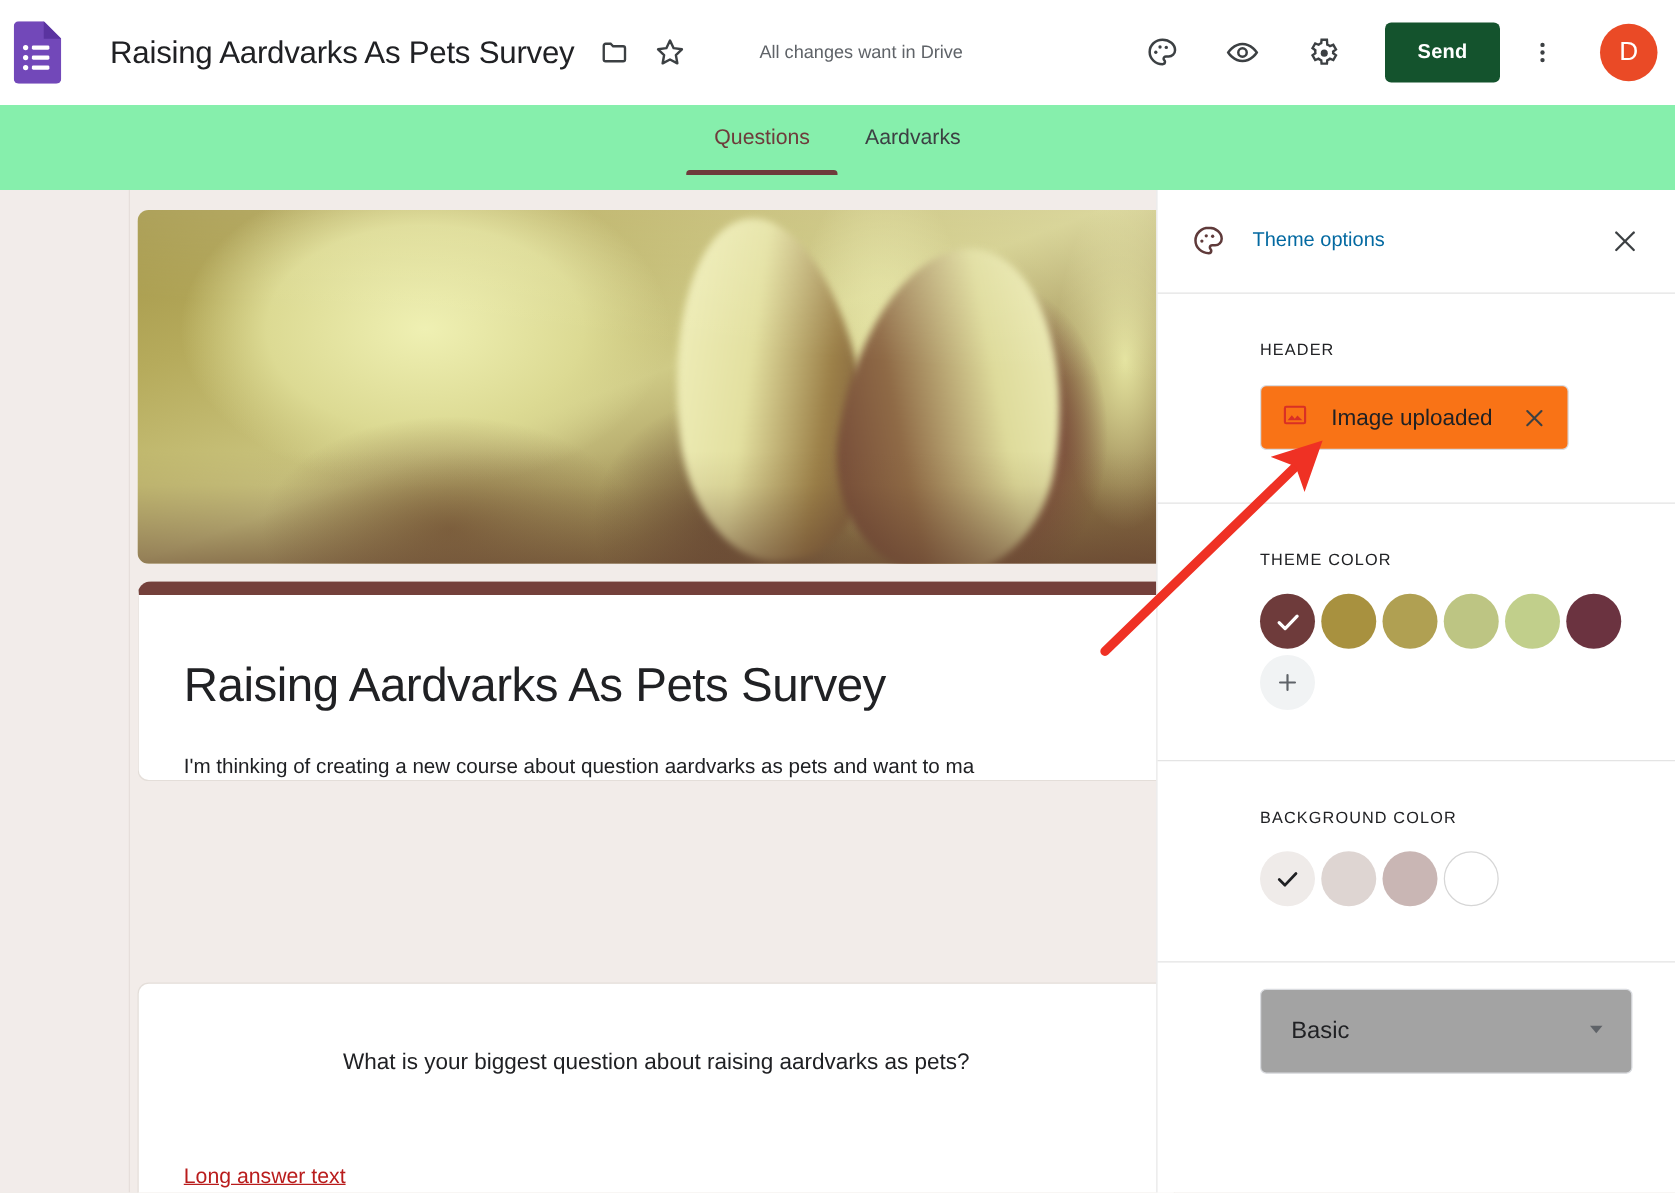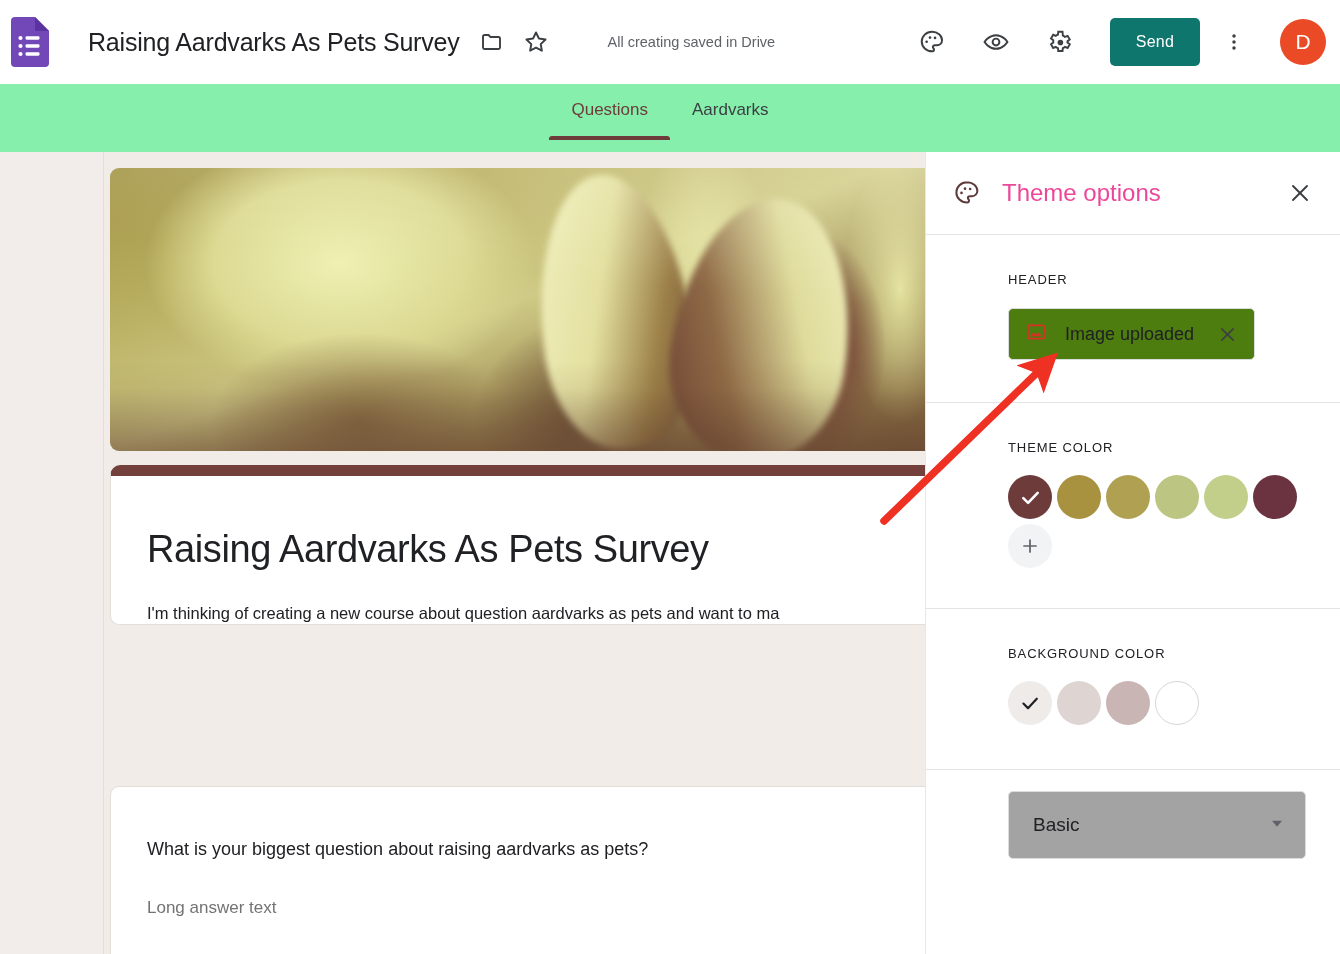--- a/index.html
+++ b/index.html
@@ -59,24 +59,24 @@
   .topbar-right {
     position: absolute;
     right: 14px; top: 0;
     height: 84px;
     display: flex; align-items: center;
   }
   .topbar-right .icon-btn { margin: 0 12px; }
 
   .send-btn {
     margin-left: 18px;
-    background: #0f766e;
+    background: #14532d;
     color: #fff;
     font-size: 16px;
-    font-weight: normal;
+    font-weight: bold;
     border: none;
     border-radius: 5px;
     padding: 0 26px;
     height: 48px;
     line-height: 48px;
     cursor: pointer;
     letter-spacing: 0.2px;
   }
   .more-btn { margin-left: 14px !important; }
 
@@ -208,47 +208,49 @@
   .card-q1 {
     left: 110px; top: 634px;
     width: 830px; height: 200px;
     padding: 52px 36px 0 36px;
     overflow: hidden;
   }
   .q-title {
     font-size: 18px;
     color: #202124;
     white-space: nowrap;
+    text-align: center;
   }
   .q-answer-hint {
-    margin-top: 38px;
+    margin-top: 71px;
     font-size: 17px;
-    color: #737373;
+    color: #b91c1c;
+    text-decoration: underline;
   }
 
   
   .panel {
     position: absolute;
     right: 0; top: 152px;
     width: 415px; height: 802px;
     background: #fff;
     border-left: 1px solid #e8e8e8;
     z-index: 5;
   }
   .panel-head {
     height: 83px;
     display: flex; align-items: center;
     padding: 0 22px 0 26px;
     border-bottom: 1px solid #e4e4e4;
   }
   .panel-head .palette { width: 30px; height: 30px; flex: 0 0 auto; }
   .panel-title {
     margin-left: 20px;
-    font-size: 24px;
-    color: #ec4899;
+    font-size: 16px;
+    color: #0369a1;
     flex: 1;
   }
   .panel-close {
     width: 36px; height: 36px;
     display: flex; align-items: center; justify-content: center;
     cursor: pointer; border-radius: 50%;
   }
 
   .section { padding: 0 34px; margin-left: 48px; }
   .section-divider { height: 1px; background: #e4e4e4; margin: 0; }
@@ -260,21 +262,21 @@
   }
 
   .image-chip {
     margin-top: 21px;
     display: inline-flex;
     align-items: center;
     height: 52px;
     border: 1px solid #dadce0;
     border-radius: 5px;
     padding: 0 14px 0 16px;
-    background: #4d7c0f;
+    background: #f97316;
     cursor: pointer;
   }
   .image-chip .chip-label {
     font-size: 18px;
     color: #202124;
     margin-left: 18px;
   }
   .image-chip .chip-x {
     margin-left: 20px;
     width: 26px; height: 26px;
@@ -348,21 +350,21 @@
       <path d="M3 6.5a1.5 1.5 0 0 1 1.5-1.5h4l2 2h8a1.5 1.5 0 0 1 1.5 1.5v9a1.5 1.5 0 0 1-1.5 1.5h-14A1.5 1.5 0 0 1 3 17.5z"></path>
     </svg>
   </div>
 
   <div class="icon-btn star-btn">
     <svg width="26" height="26" viewBox="0 0 24 24" fill="none" stroke="#3c4043" stroke-width="1.8" stroke-linejoin="round">
       <path d="M12 3.2l2.7 5.6 6.1.85-4.45 4.3 1.07 6.05L12 17.15 6.58 20l1.07-6.05L3.2 9.65l6.1-.85z"></path>
     </svg>
   </div>
 
-  <div class="saved-text">All creating saved in Drive</div>
+  <div class="saved-text">All changes want in Drive</div>
 
   <div class="topbar-right">
 
     <div class="icon-btn">
       <svg width="28" height="28" viewBox="0 0 24 24" fill="none" stroke="#3c4043" stroke-width="1.7">
         <path d="M12 3.2c-4.85 0-8.8 3.75-8.8 8.4 0 4.65 3.95 8.4 8.8 8.4 1 0 1.7-.75 1.7-1.6 0-.45-.2-.8-.5-1.1-.3-.3-.45-.65-.45-1.05 0-.85.72-1.55 1.6-1.55h1.9c2.4 0 4.35-1.9 4.35-4.25 0-4.05-3.85-7.25-8.6-7.25z"></path>
         <circle cx="7.4" cy="11.8" r="1.15" fill="#3c4043" stroke="none"></circle>
         <circle cx="10.3" cy="8.2" r="1.15" fill="#3c4043" stroke="none"></circle>
         <circle cx="14.6" cy="8.5" r="1.15" fill="#3c4043" stroke="none"></circle>
       </svg>

